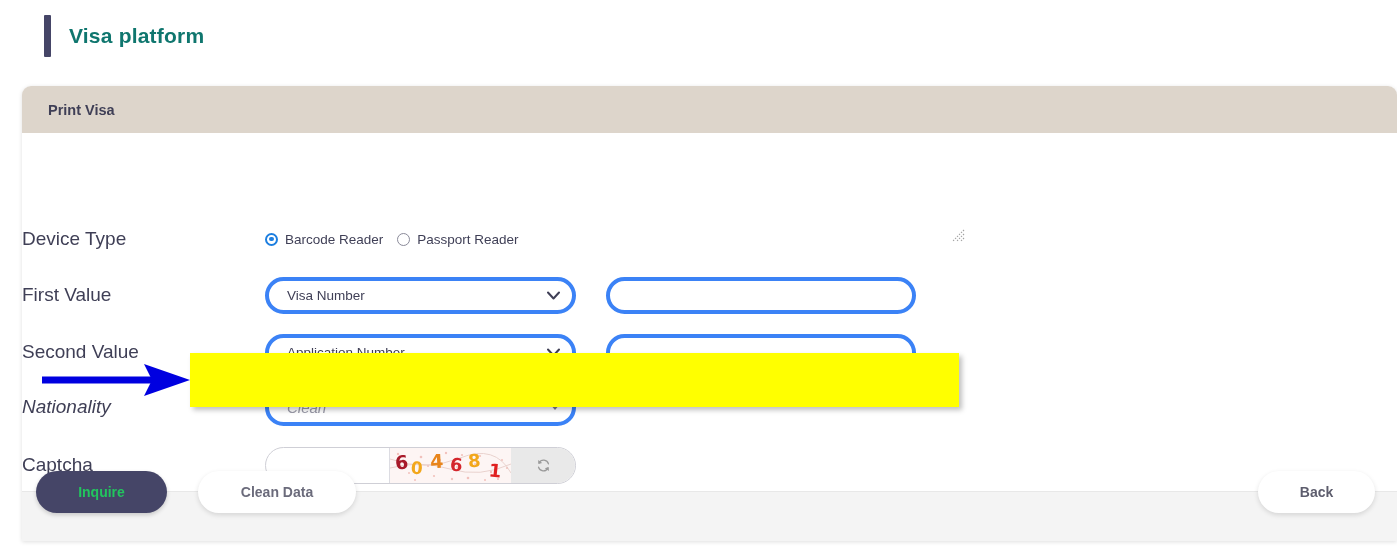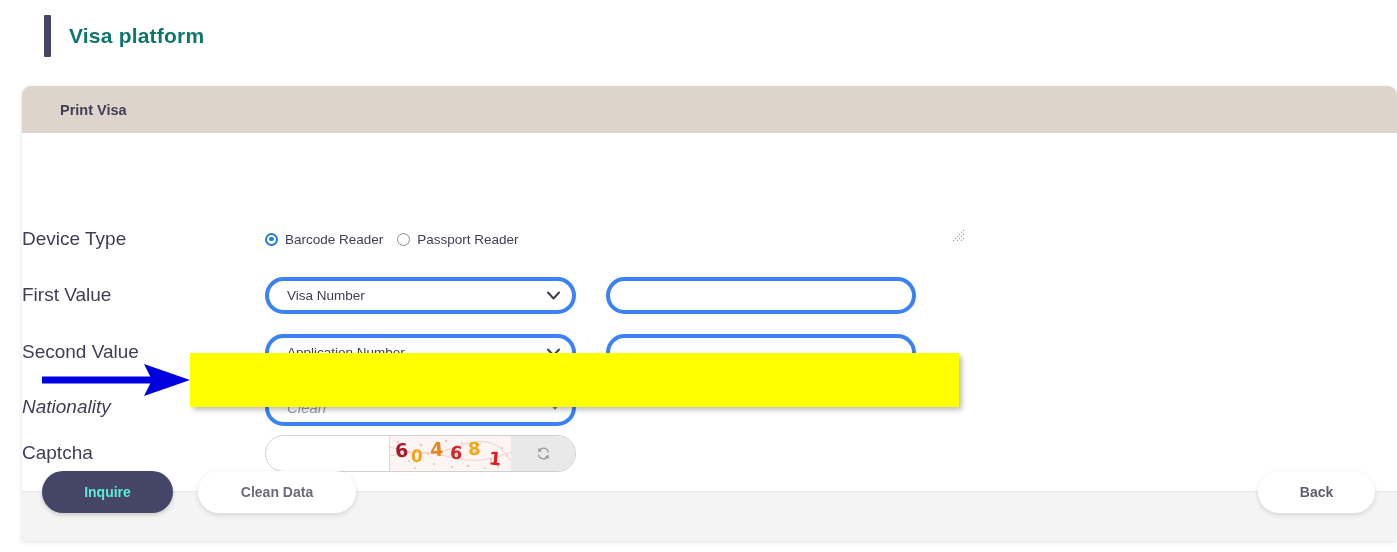--- a/index.html
+++ b/index.html
@@ -48,21 +48,21 @@
     background: #ffffff;
     border-radius: 9px 9px 0 0;
     box-shadow: 0 1px 4px rgba(0,0,0,.13);
     overflow: hidden;
   }
   .card-header {
     height: 47px;
     background: #ddd5cb;
     display: flex;
     align-items: center;
-    padding-left: 38px;
+    padding-left: 26px;
   }
   .card-header-title {
     font-size: 14.5px;
     font-weight: bold;
     color: #3f3f56;
   }
   .card-body {
     position: relative;
     height: 358px;
     background: #ffffff;
@@ -86,21 +86,21 @@
   .form-row {
     position: absolute;
     display: flex;
     align-items: center;
     height: 40px;
   }
   .row-device  { left: 0px;  top: 86px;  }
   .row-first   { left: 0px;  top: 142px; }
   .row-second  { left: 0px;  top: 199px; }
   .row-nation  { left: 0px;  top: 254px; font-style: italic; }
-  .row-captcha { left: 0px;  top: 300px; }
+  .row-captcha { left: 0px;  top: 312px; }
 
   .field-label {
     width: 243px;
     padding-right: 22px;
     font-size: 19px;
     color: #3f3f56;
     white-space: nowrap;
   }
 
   
@@ -252,24 +252,24 @@
     font-size: 14px;
     font-weight: bold;
     border: none;
     cursor: pointer;
     display: flex;
     align-items: center;
     justify-content: center;
   }
   .btn-primary {
     position: absolute;
-    left: 20px; top: -21px;
+    left: 14px; top: -21px;
     width: 131px;
     background: #454567;
-    color: #5eead4;
+    color: #22c55e;
     box-shadow: 0 2px 4px rgba(0,0,0,.18);
   }
   .btn-light {
     position: absolute;
     left: 176px; top: -21px;
     width: 158px;
     background: #ffffff;
     color: #6b6b7b;
     box-shadow: 0 2px 5px rgba(0,0,0,.13);
   }

